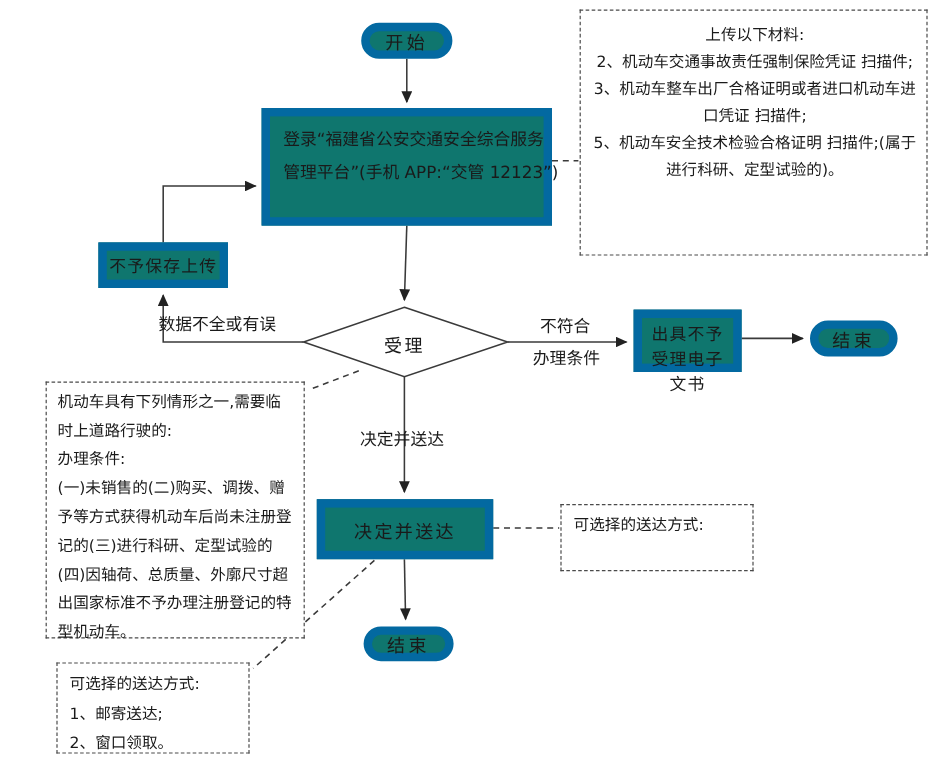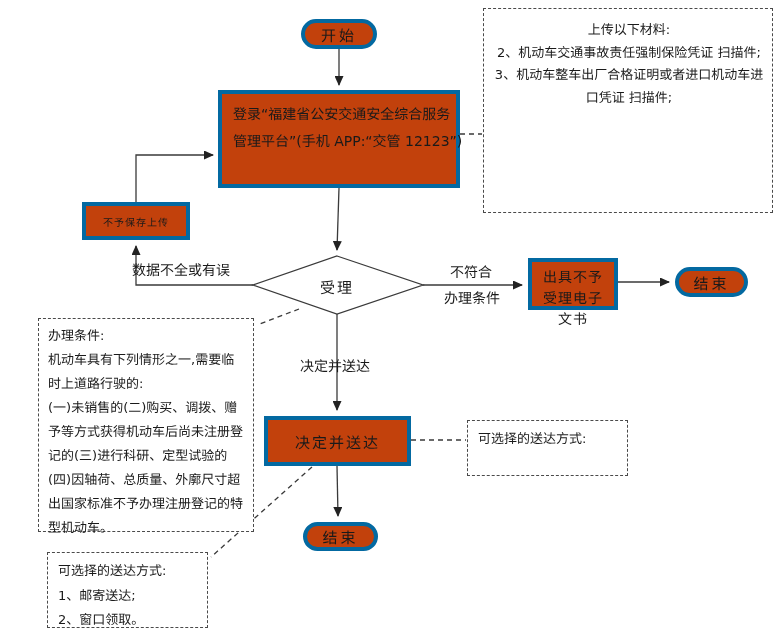--- a/index.html
+++ b/index.html
@@ -2,42 +2,42 @@
 <html lang="zh-CN"><head>
 <meta charset="utf-8">
 <style>
   html,body { margin:0; padding:0; background:#ffffff; }
   .canvas {
     position:relative; width:780px; height:636px; background:#ffffff;
     font-family:"DejaVu Sans", sans-serif; color:#1a1a1a; overflow:hidden;
   }
   .edges { position:absolute; left:0; top:0; width:780px; height:636px; }
   .box {
-    position:absolute; box-sizing:border-box; background:#c2410c;
-    border:4px solid #0369a1;
+    position:absolute; box-sizing:border-box; background:#0f766e;
+    border:7px solid #0369a1;
   }
   .capsule {
     border-radius:16px; display:flex; align-items:center; justify-content:center;
     font-size:15px; letter-spacing:3px;
   }
   .center-flex { display:flex; align-items:center; justify-content:center; }
   .dashedbox {
     position:absolute; box-sizing:border-box; background:#ffffff;
     border:1.4px dashed #4a4a4a; font-size:13px; line-height:22.5px;
   }
   .dashedbox .tline { white-space:normal; }
   .login-box { padding:7px 0 0 11px; font-size:14px; line-height:27px; }
   .login-box .tline { white-space:nowrap; }
   .materials-box { padding:10px 7px 0 9px; }
   .conditions-box { padding:5px 7px 0 9px; line-height:24px; }
   .delivery-right-box { padding:5px 7px 0 10px; line-height:26px; }
   .delivery-bottom-box { padding:6px 7px 0 10px; line-height:24.5px; }
   .reject-box { padding:5px 6px; font-size:14px; line-height:21px; text-align:center; letter-spacing:1px; }
   .decide-box { font-size:15px; letter-spacing:2px; }
-  .nosave-box { font-size:10px; letter-spacing:1px; }
+  .nosave-box { font-size:14px; letter-spacing:1px; }
   .label { position:absolute; font-size:14px; white-space:nowrap; }
   .review-label { position:absolute; left:307px; top:276px; width:60px; text-align:center; font-size:15px; letter-spacing:2px; }
 </style>
 </head>
 <body>
 
 <div class="canvas">
 
   <svg class="edges" viewBox="0 0 780 636" xmlns="http://www.w3.org/2000/svg">
     <defs>
@@ -63,49 +63,50 @@
   </svg>
 
   <div class="box capsule" style="left:301px; top:19px; width:76px; height:30px;">
     <span>开始</span>
   </div>
 
   <div class="dashedbox materials-box" style="left:483px; top:8px; width:290px; height:205px;text-align:center;">
       <div class="tline">上传以下材料:</div>
       <div class="tline">2、机动车交通事故责任强制保险凭证 扫描件;</div>
       <div class="tline">3、机动车整车出厂合格证明或者进口机动车进口凭证 扫描件;</div>
+      <div class="tline">5、机动车安全技术检验合格证明 扫描件;(属于进行科研、定型试验的)。</div>
     </div>
 
   <div class="box login-box" style="left:218px; top:90px; width:242px; height:98px;">
       <div class="tline">登录“福建省公安交通安全综合服务</div>
       <div class="tline">管理平台”(手机 APP:“交管 12123”)</div>
     </div>
 
   <div class="box center-flex nosave-box" style="left:82px; top:202px; width:108px; height:38px;">
     <span>不予保存上传</span>
   </div>
 
   <div class="review-label">
     <span>受理</span>
   </div>
 
   <div class="label" style="left:132px; top:259px;text-align:right;">数据不全或有误</div>
   <div class="label" style="left:450px; top:261px;">不符合</div>
   <div class="label" style="left:444px; top:287px;">办理条件</div>
   <div class="label" style="left:300px; top:355px;">决定并送达</div>
 
-  <div class="box reject-box" style="left:528px; top:258px; width:90px; height:52px;">出具不予受理电子文书</div>
+  <div class="box reject-box" style="left:528px; top:258px; width:90px; height:52px;font-family:Liberation Mono, monospace;">出具不予受理电子文书</div>
 
   <div class="box capsule" style="left:675px; top:267px; width:73px; height:30px;">
     <span>结束</span>
   </div>
 
   <div class="dashedbox conditions-box" style="left:38px; top:318px; width:216px; height:214px;">
+      <div class="tline">机动车具有下列情形之一,需要临时上道路行驶的:</div>
       <div class="tline">办理条件:</div>
-      <div class="tline">机动车具有下列情形之一,需要临时上道路行驶的:</div>
       <div class="tline">(一)未销售的(二)购买、调拨、赠予等方式获得机动车后尚未注册登记的(三)进行科研、定型试验的(四)因轴荷、总质量、外廓尺寸超出国家标准不予办理注册登记的特型机动车。</div>
     </div>
 
   <div class="box center-flex decide-box" style="left:264px; top:416px; width:147px; height:50px;text-align:right;">
     <span>决定并送达</span>
   </div>
 
   <div class="dashedbox delivery-right-box" style="left:467px; top:420px; width:161px; height:56px;">
       <div class="tline">可选择的送达方式:</div>
     </div>

